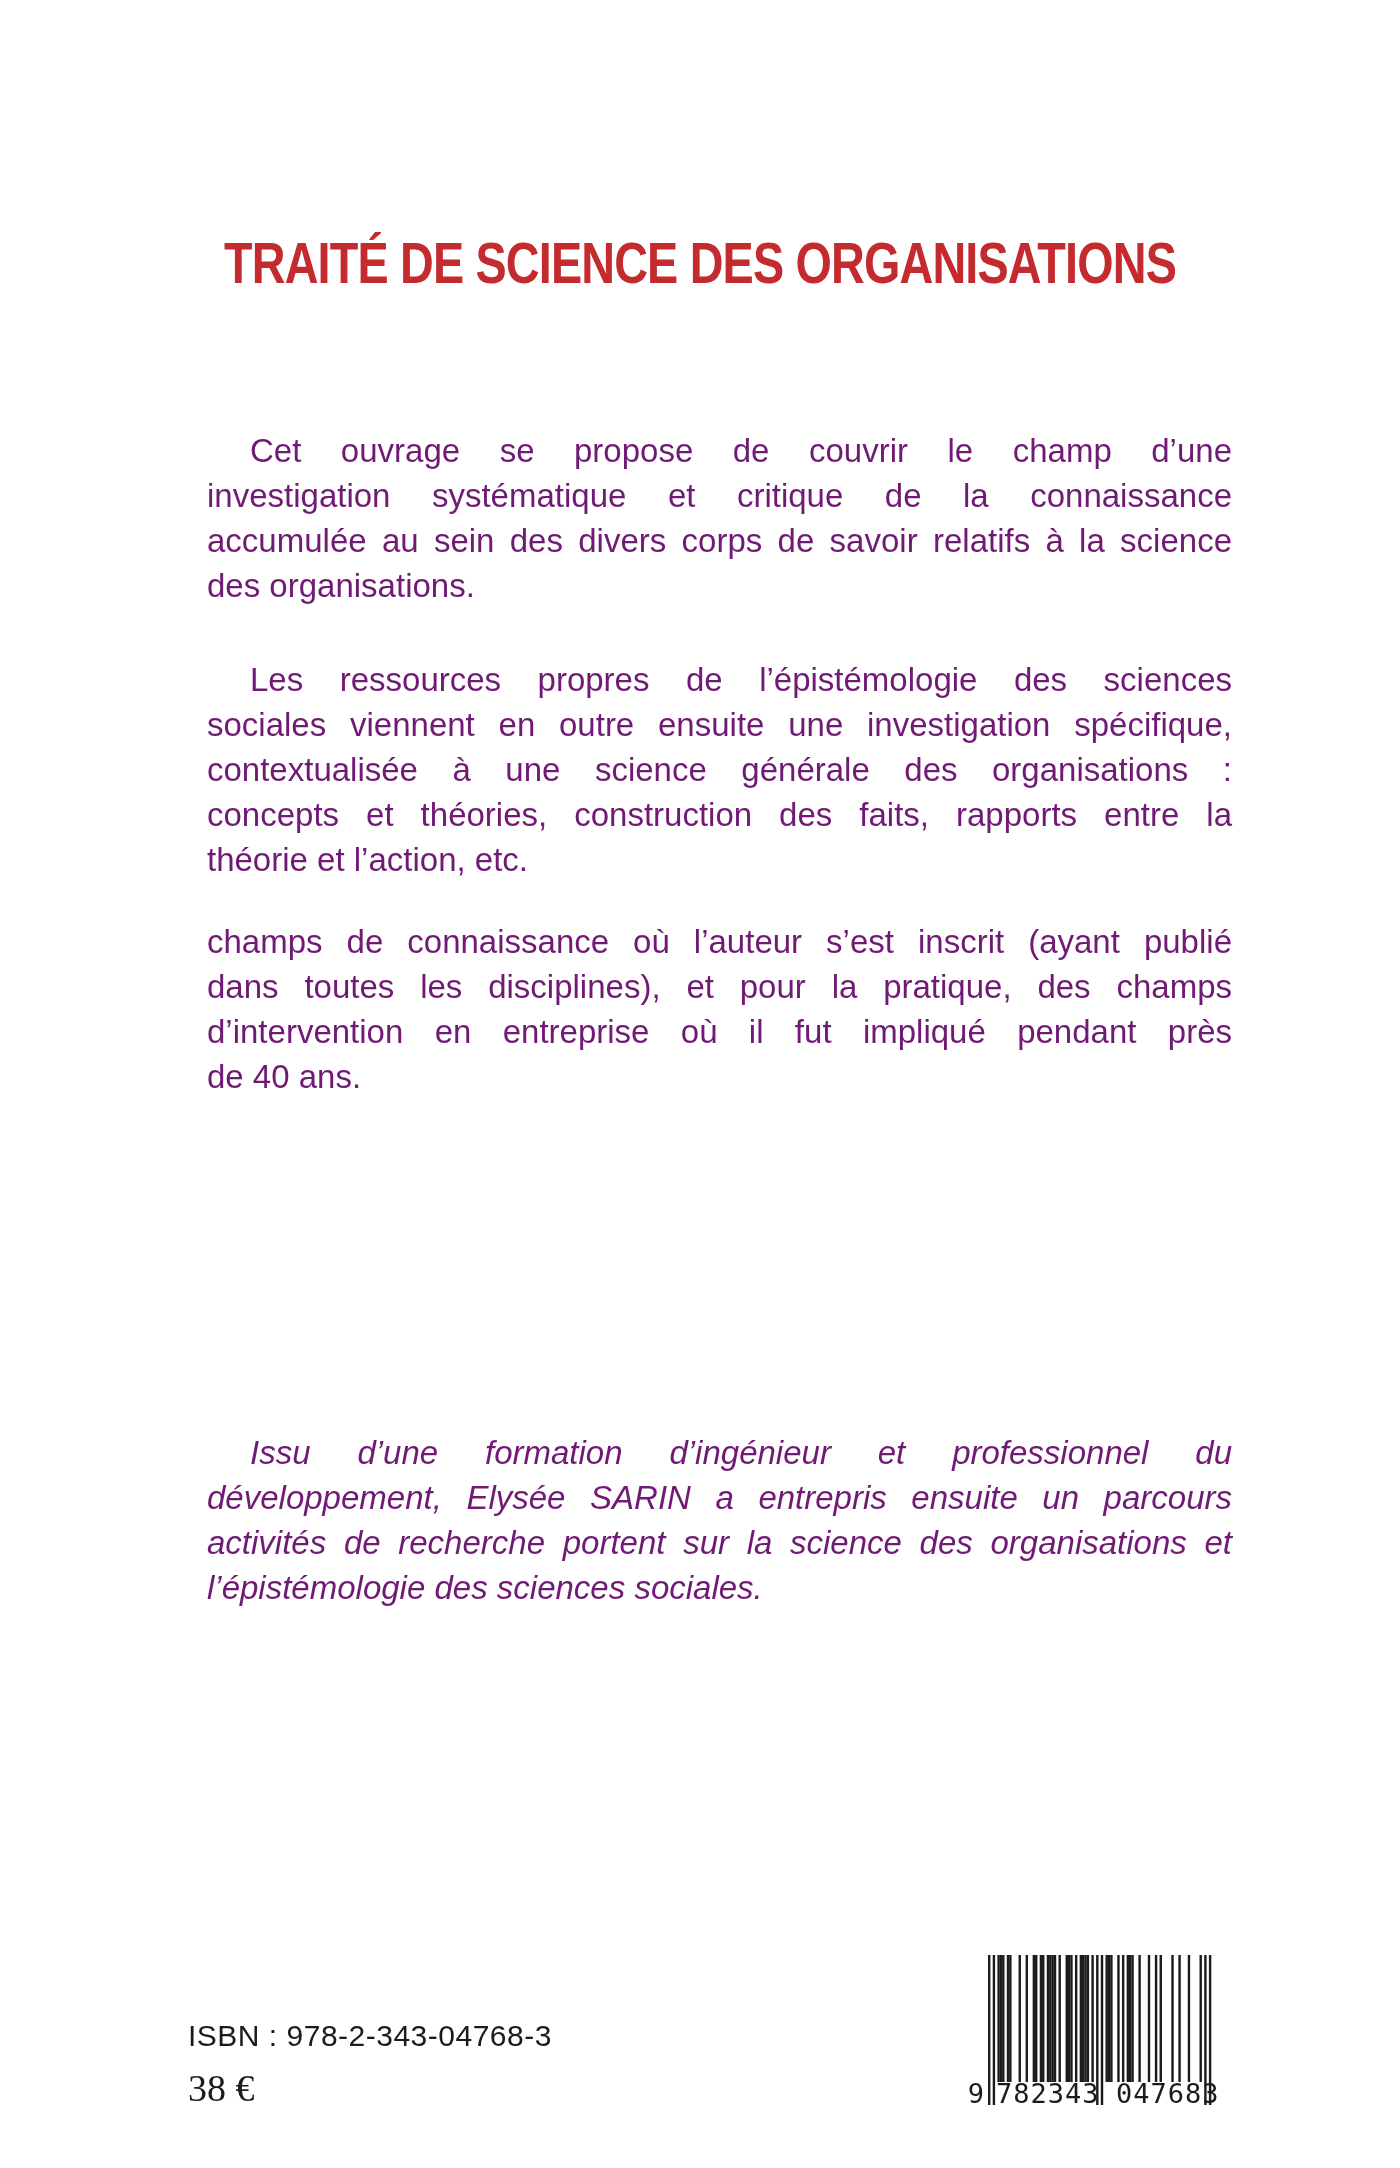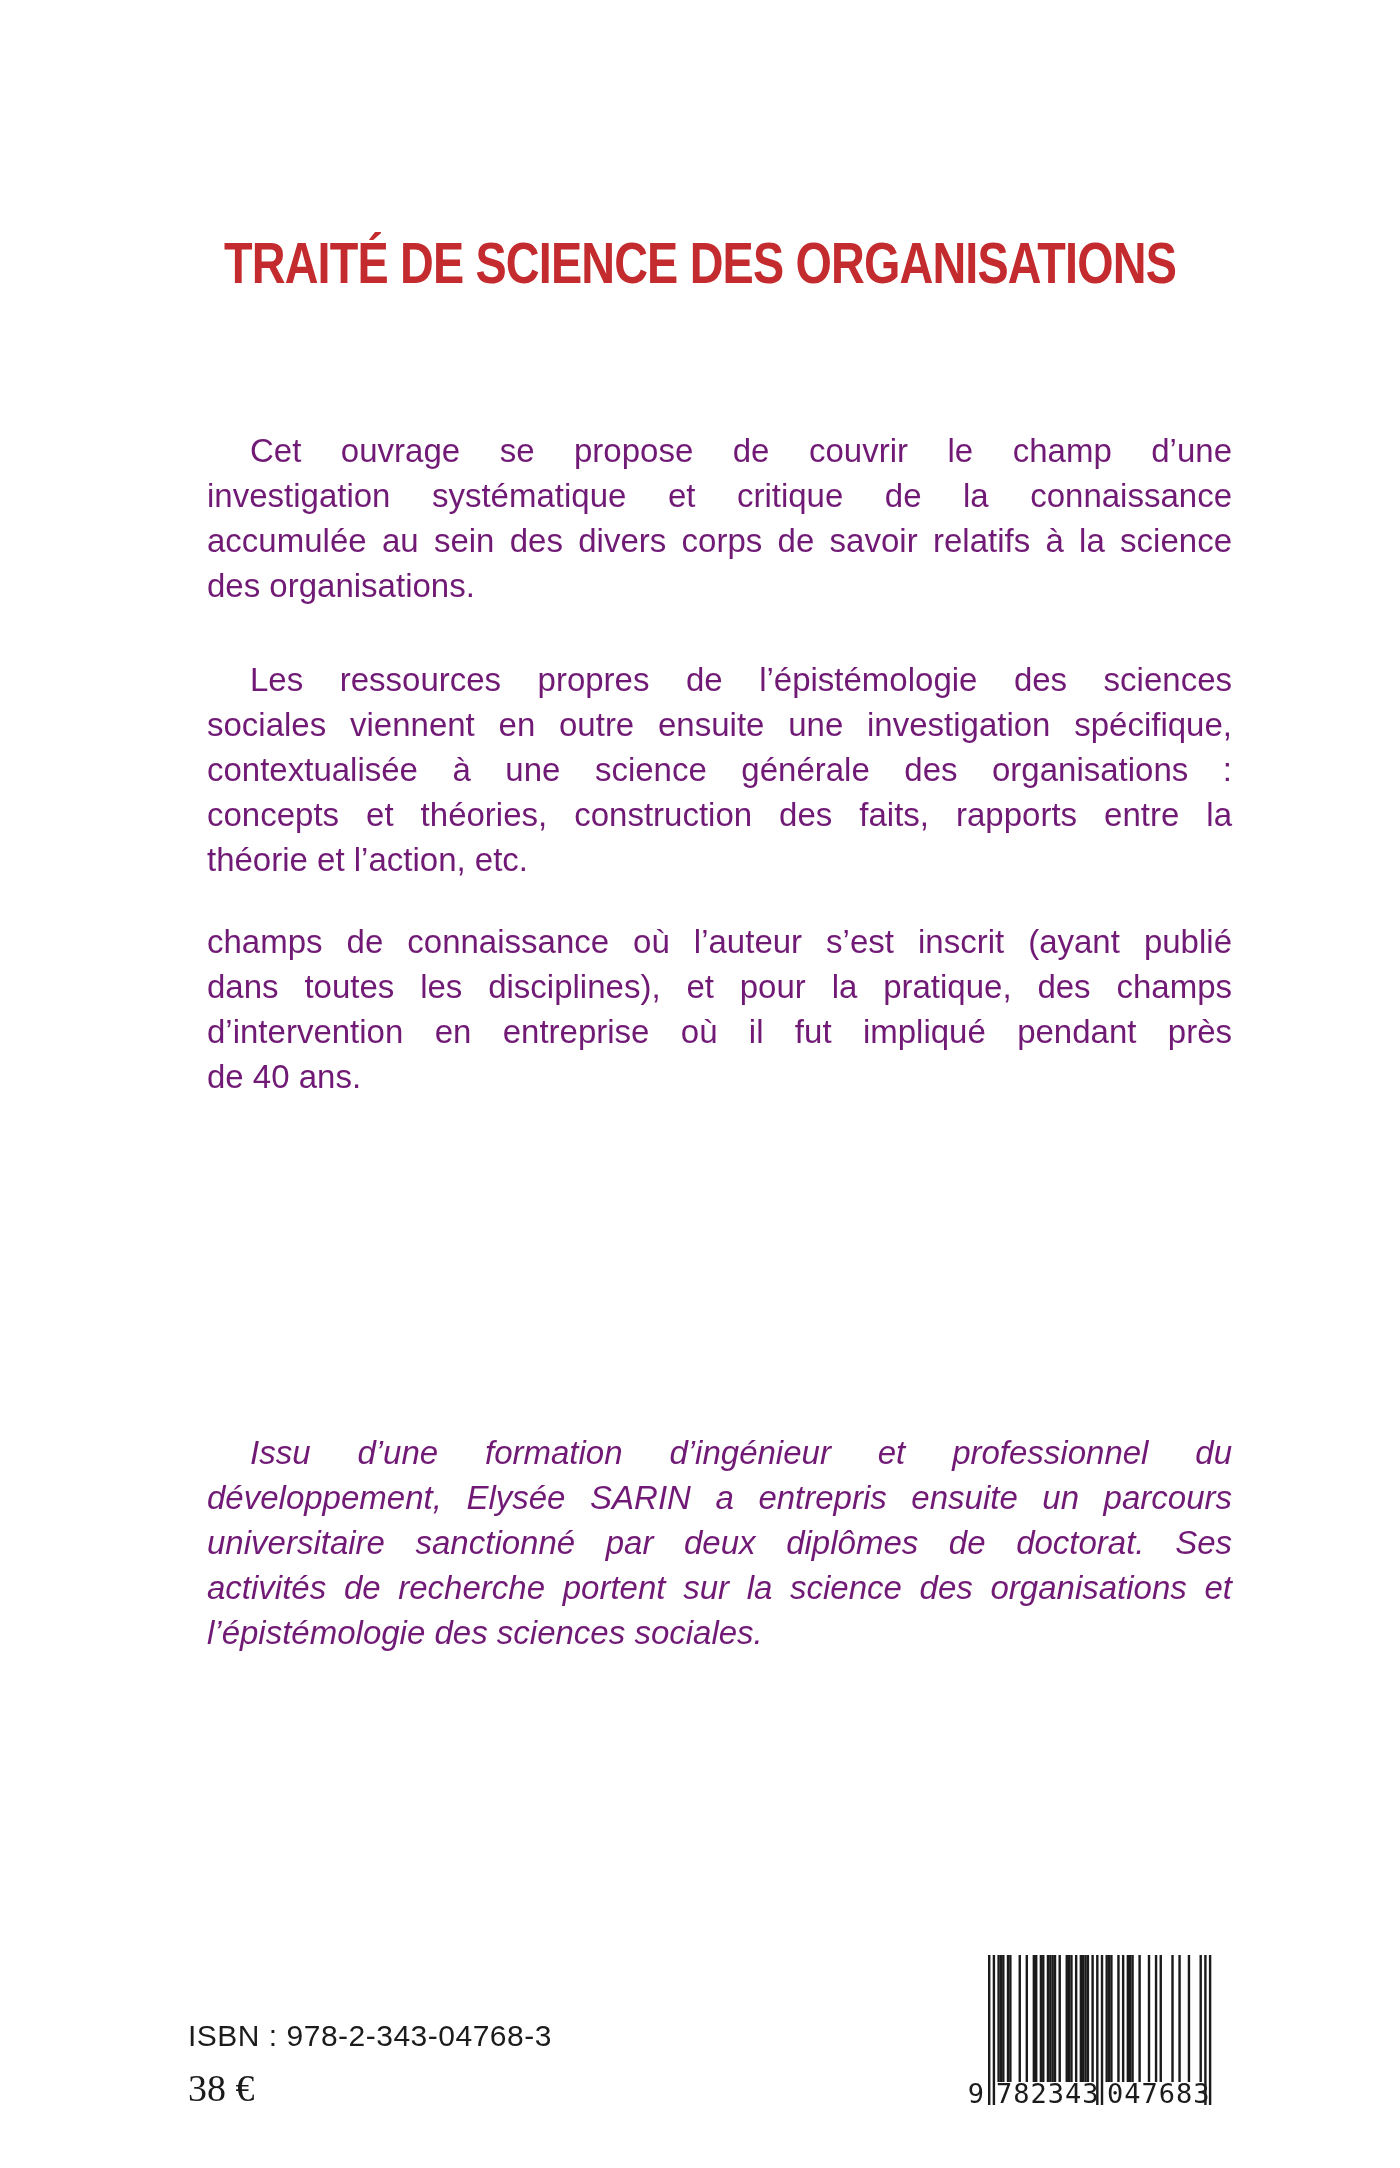--- a/index.html
+++ b/index.html
@@ -80,21 +80,21 @@
     position: absolute;
     top: 124px;
     font-family: "DejaVu Sans Mono", monospace;
     font-size: 27px;
     line-height: 30px;
     color: #1b1b1b;
     background: transparent;
   }
   .bc-nine { left: 0; width: 26px; text-align: right; }
   .bc-g1 { left: 38px; width: 82px; text-align: center; letter-spacing: 1px; }
-  .bc-g2 { left: 149px; width: 96px; text-align: center; letter-spacing: 1px; }
+  .bc-g2 { left: 158px; width: 96px; text-align: center; letter-spacing: 1px; }
 </style>
 </head>
 <body>
 
 <div class="page">
 
   <h1 class="title" style="color: rgb(195, 43, 46);">TRAITÉ DE SCIENCE DES ORGANISATIONS</h1>
 
   <section class="para p1">
       <div class="tline first">Cet ouvrage se propose de couvrir le champ d’une</div>
@@ -114,21 +114,20 @@
   <section class="para p3">
       <div class="tline">champs de connaissance où l’auteur s’est inscrit (ayant publié</div>
       <div class="tline">dans toutes les disciplines), et pour la pratique, des champs</div>
       <div class="tline">d’intervention en entreprise où il fut impliqué pendant près</div>
       <div class="tline lastline">de 40 ans.</div>
     </section>
 
   <section class="para bio">
       <div class="tline first">Issu d’une formation d’ingénieur et professionnel du</div>
       <div class="tline">développement, <b>Elysée SARIN</b> a entrepris ensuite un parcours</div>
-      <div class="tline">universitaire sanctionné par deux diplômes de doctorat. Ses</div>
       <div class="tline">activités de recherche portent sur la science des organisations et</div>
       <div class="tline lastline">l’épistémologie des sciences sociales.</div>
     </section>
 
   <div class="isbn">ISBN : 978-2-343-04768-3</div>
 
   <div class="price">38 €</div>
 
   <div class="barcode">
     <svg id="bc-svg" width="224" height="150">

